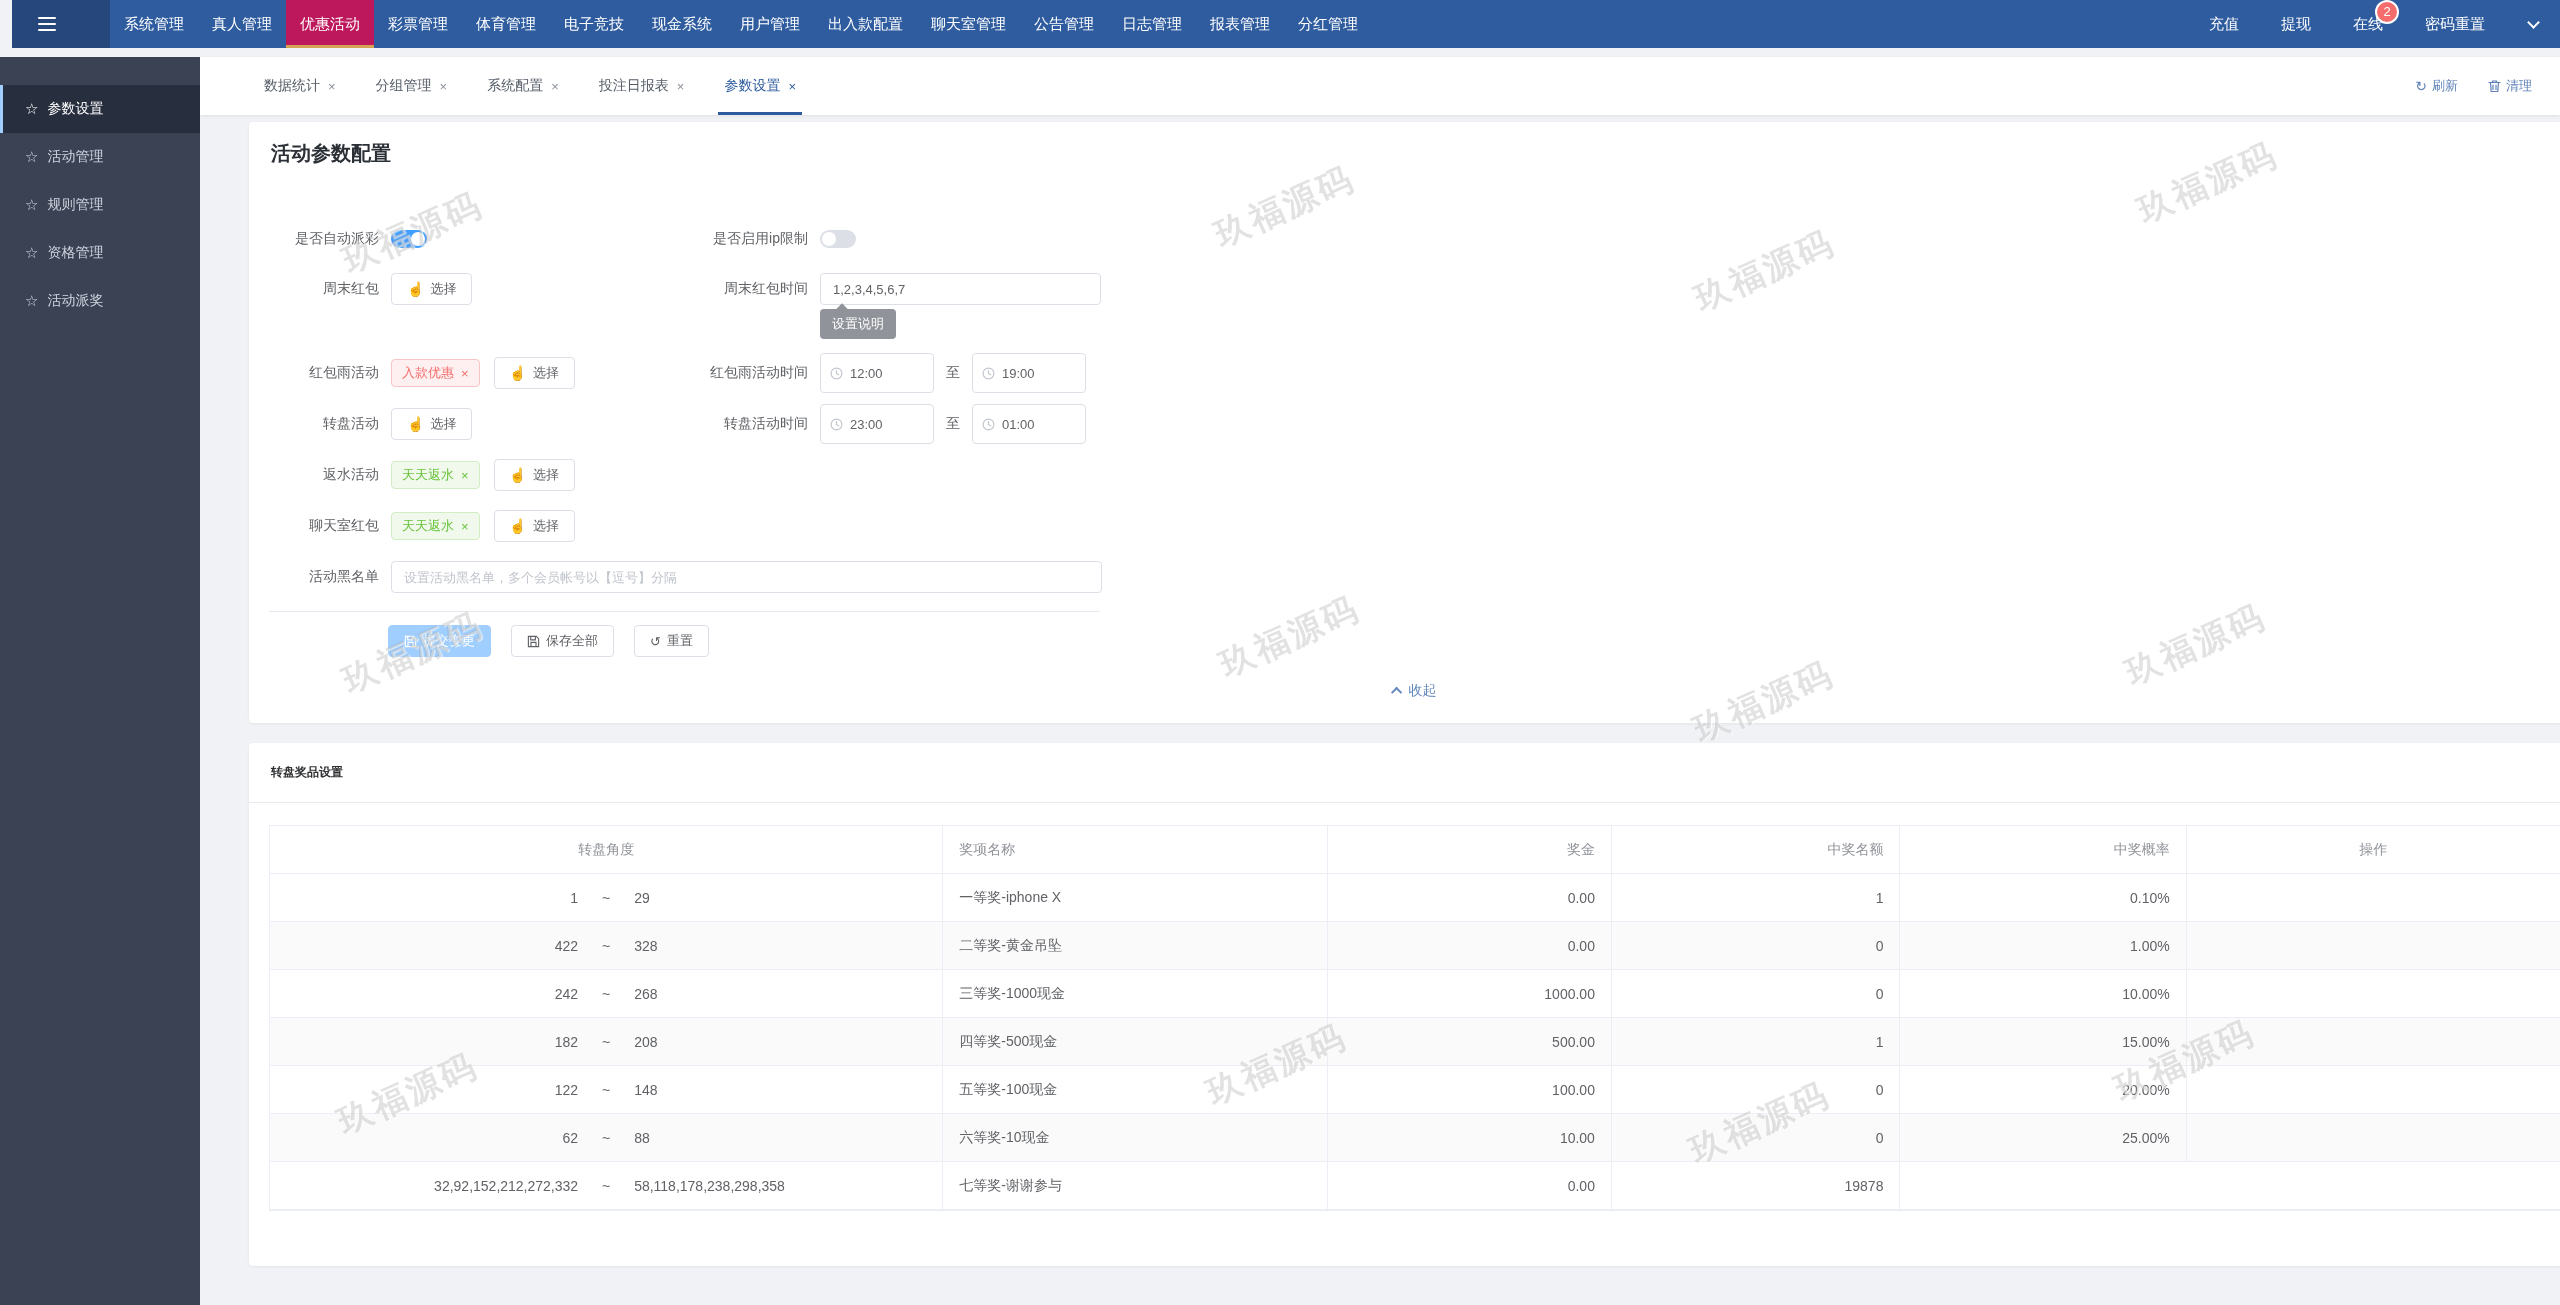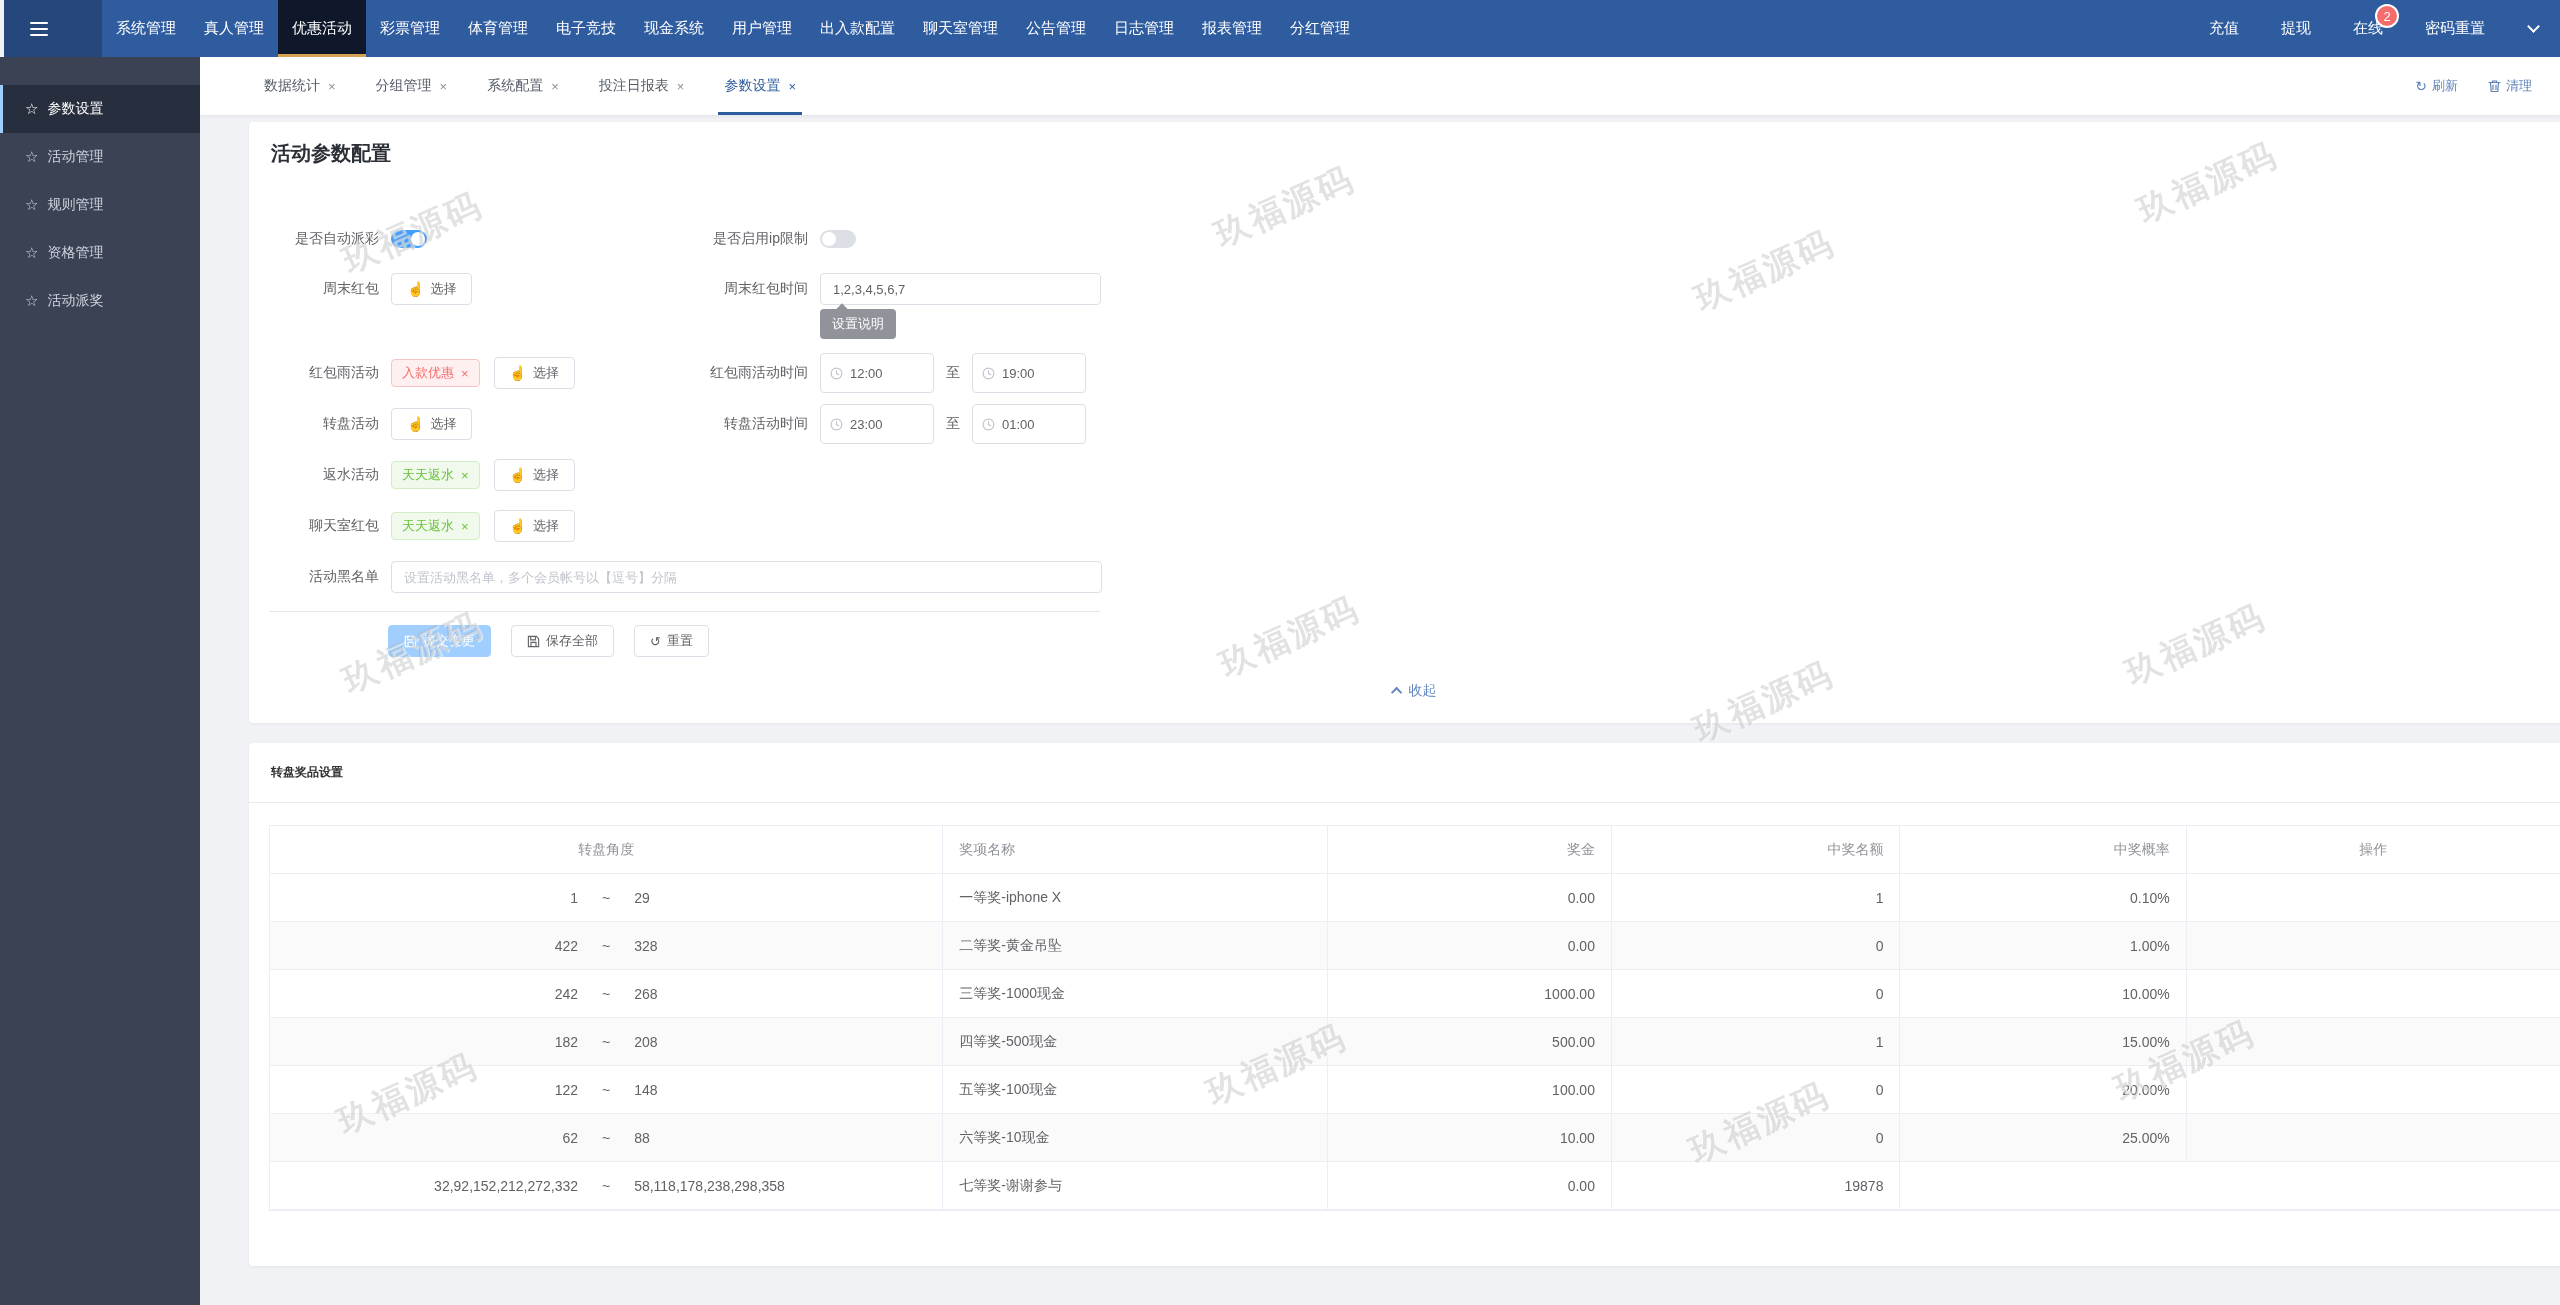--- a/index.html
+++ b/index.html
@@ -5,27 +5,27 @@
   * { margin:0; padding:0; box-sizing:border-box; }
   html,body { width:2560px; height:1305px; }
   body {
     position:relative; overflow:hidden;
     background:#f0f2f5;
     font-family:"Liberation Sans","DejaVu Sans",sans-serif;
     color:#606266; font-size:14px;
   }
 
   
-  .navbar { position:absolute; top:0; left:4px; right:0; height:57px; background:#2e5c9f; display:flex; align-items:stretch; z-index:30; }
+  .navbar { position:absolute; top:0; left:12px; right:0; height:48px; background:#2e5c9f; display:flex; align-items:stretch; z-index:30; }
   .burger-zone { width:98px; background:#25477b; display:flex; align-items:center; }
   .burger { margin-left:26px; display:flex; flex-direction:column; gap:4px; cursor:pointer; }
   .burger i { display:block; width:18px; height:2px; background:#fff; border-radius:1px; }
   .nav-menu { display:flex; align-items:stretch; }
   .nav-item { display:flex; align-items:center; padding:0 14px; color:#fff; font-size:15px; cursor:pointer; position:relative; white-space:nowrap; }
-  .nav-item.active { background:#0f172a; }
+  .nav-item.active { background:#be185d; }
   .nav-item.active::after { content:''; position:absolute; left:0; right:0; bottom:0; height:3px; background:#d6a354; }
   .nav-right { margin-left:auto; display:flex; align-items:center; gap:44px; padding-right:22px; color:#fff; font-size:15px; }
   .nav-right-item { position:relative; cursor:pointer; white-space:nowrap; }
   .badge { position:absolute; top:-15px; right:-16px; min-width:24px; height:24px; border-radius:12px; background:#f56c6c; border:2px solid #ffffff; color:#fff; font-size:13px; align-items:center; justify-content:center; padding:0 3px; display:none; }
   .chev-down { width:9px; height:9px; border-right:2px solid #fff; border-bottom:2px solid #fff; transform:rotate(45deg); margin-top:-4px; cursor:pointer; }
 
   
   .sidebar { position:absolute; top:57px; left:0; width:200px; bottom:0; background:#3a4254; z-index:20; }
   .side-list { padding-top:28px; }
   .side-item { height:48px; display:flex; align-items:center; padding-left:25px; color:#cfd4de; font-size:14px; cursor:pointer; position:relative; }

